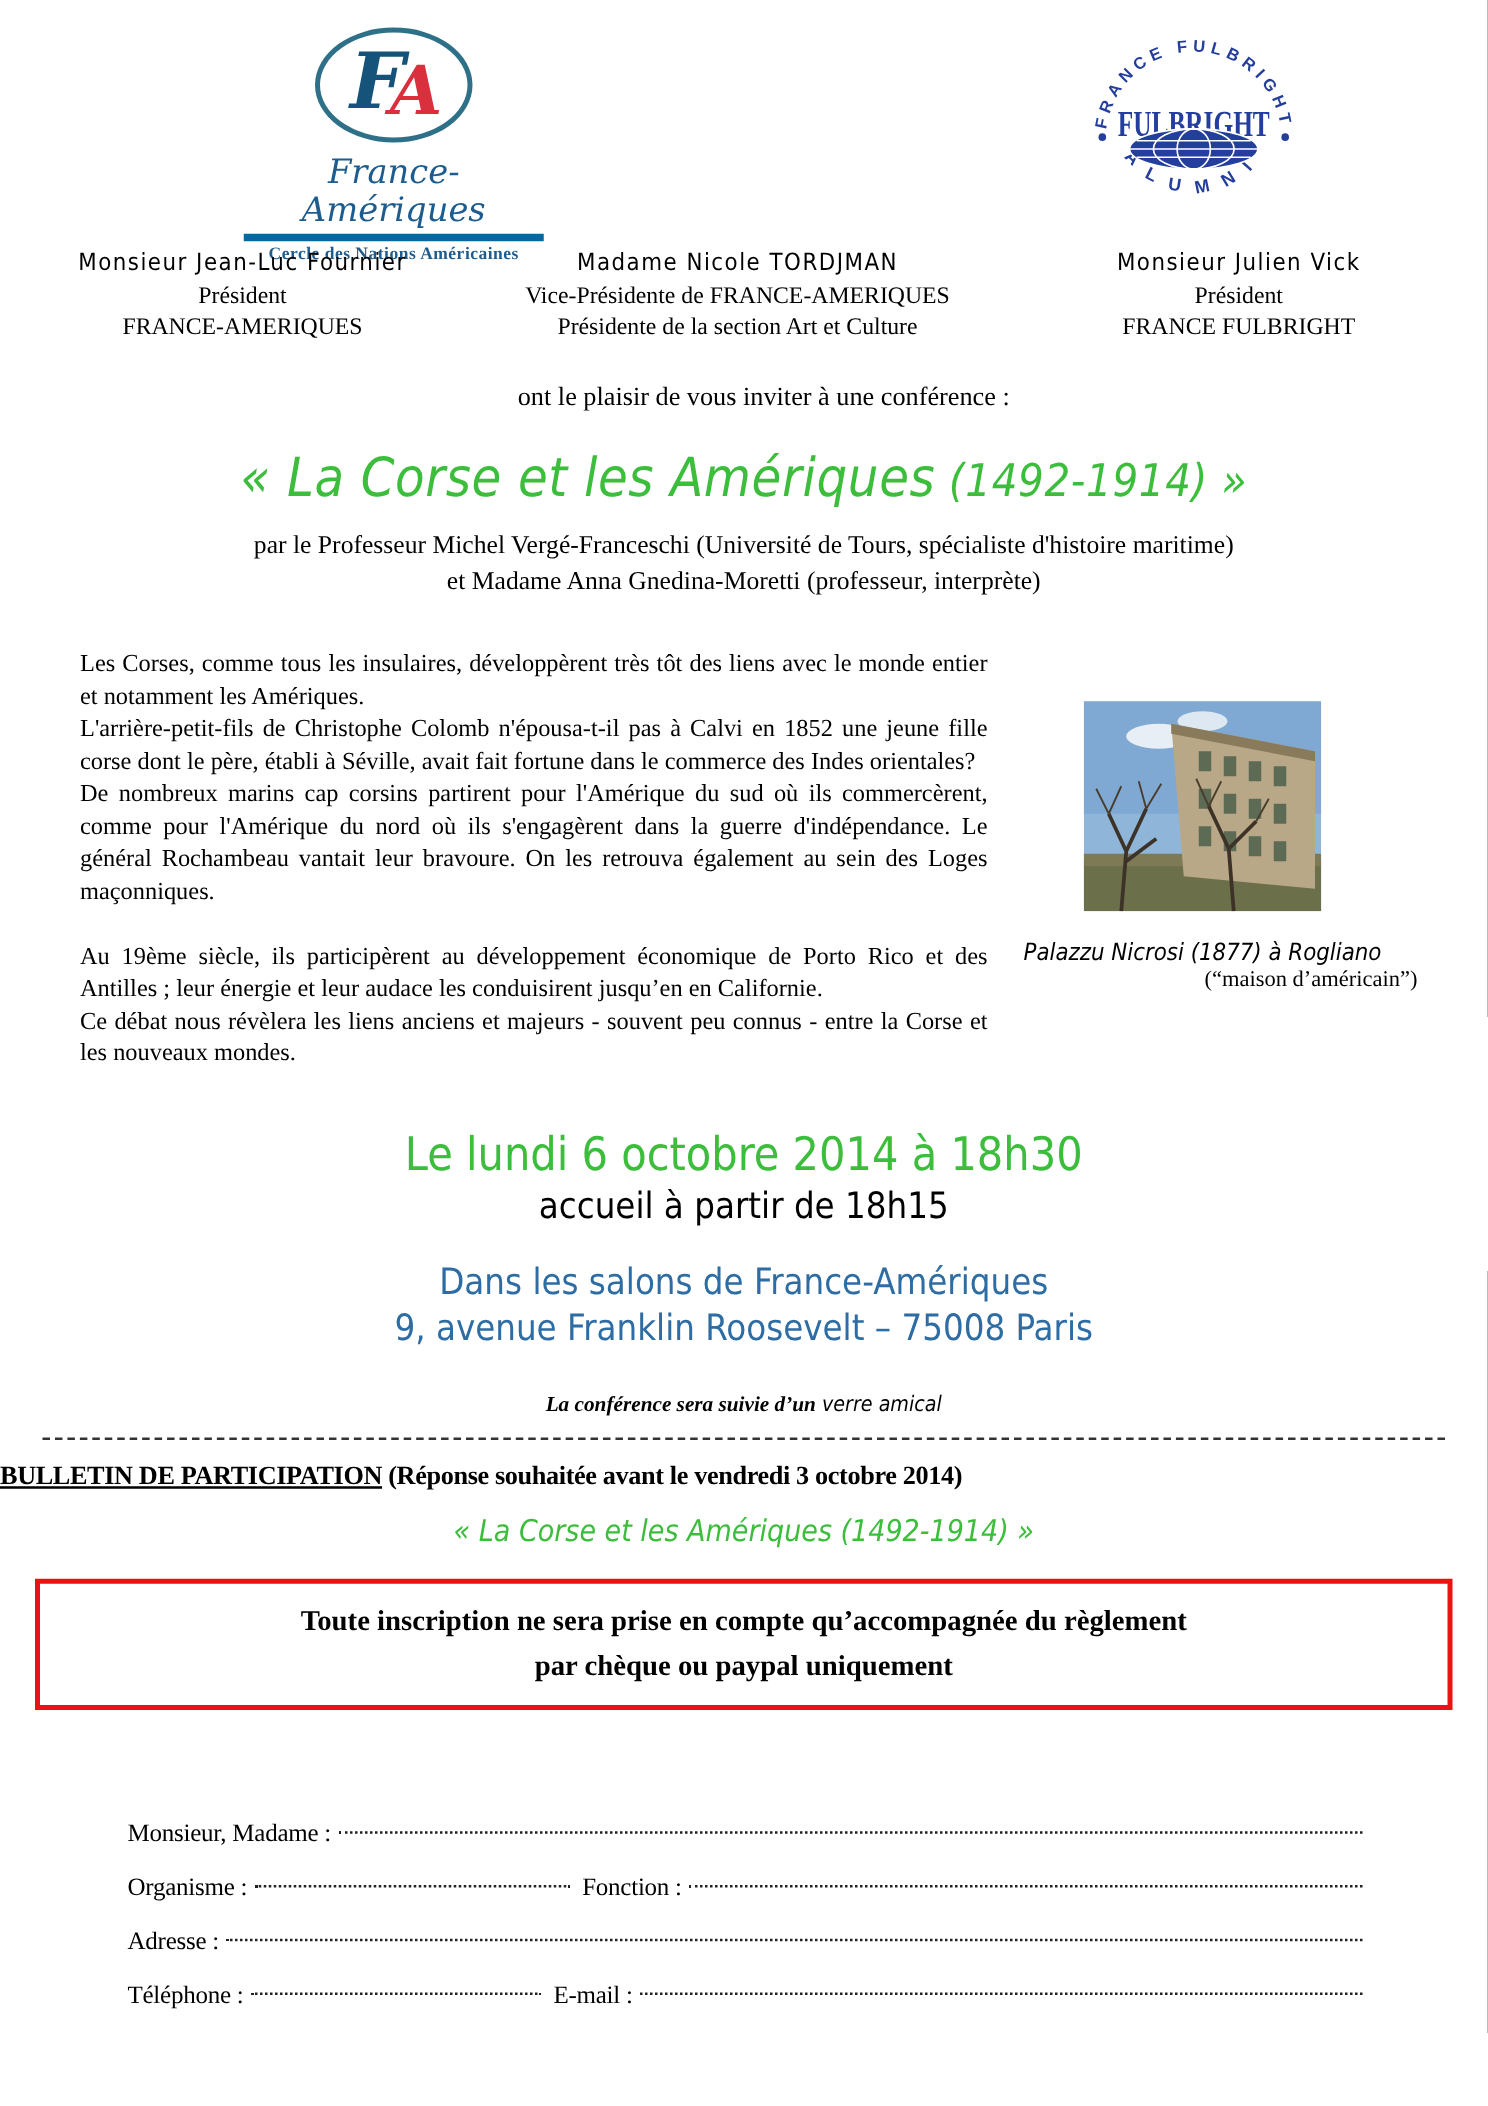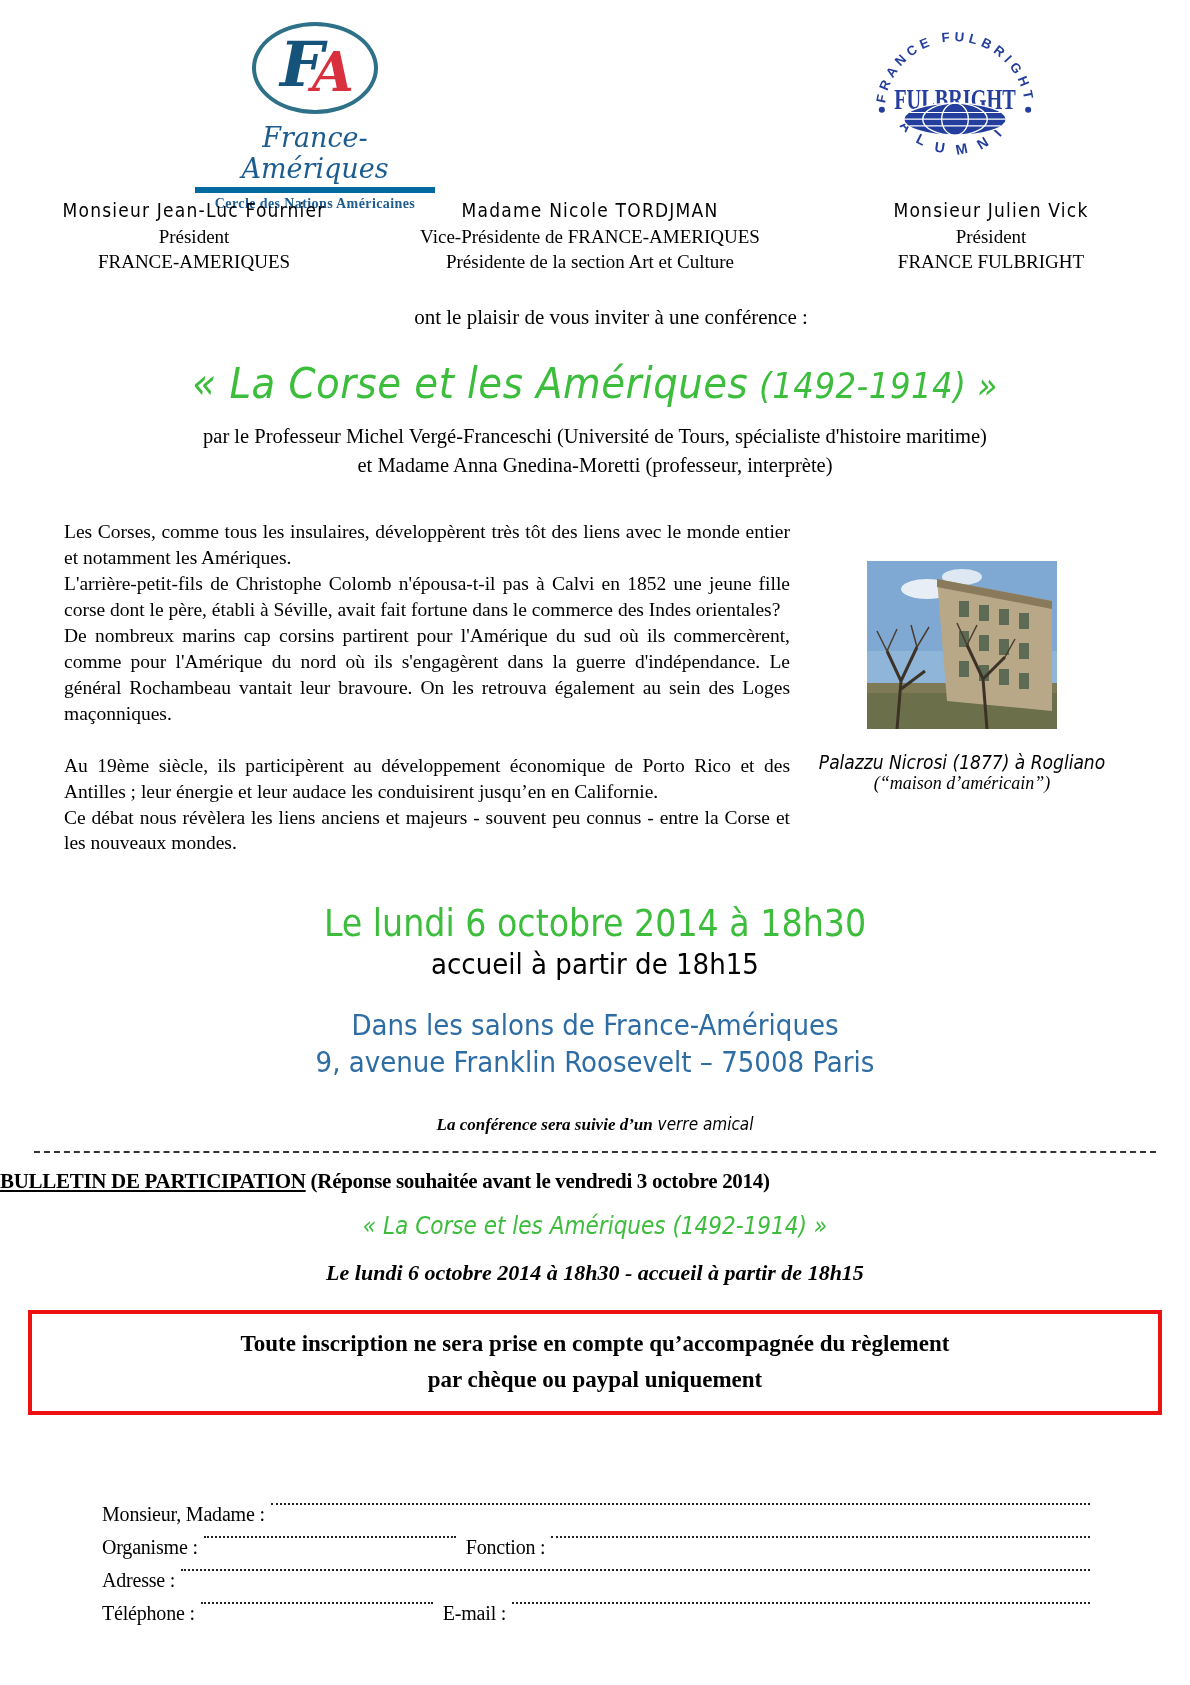--- a/index.html
+++ b/index.html
@@ -38,42 +38,42 @@
   .main-title .t-years { font-size:36px; }
   .speakers { text-align:center; font-size:20.5px; margin-top:14px; line-height:1.4; }
 
   
   .body-row { display:flex; padding:0 56px 0 64px; margin-top:40px; }
   .body-left { width:726px; font-size:19.5px; line-height:1.33; text-align:justify; }
   .body-left p.gap { margin-top:26px; }
   .body-right { flex:1; text-align:center; padding-top:42px; }
   .photo-frame { width:190px; height:168px; margin:0 auto; display:block; }
   .caption1 { margin-top:22px; font-style:italic; font-size:19px; font-family:"DejaVu Sans", "Liberation Sans", sans-serif; font-stretch:condensed; }
-  .caption2 { font-style:italic; font-size:18px; }
+  .caption2 { font-size:18px;text-align:right; }
 
   
   .event { text-align:center; margin-top:46px; }
   .date-green { font-size:37px; color:#3cbd3c; }
   .welcome { font-size:29px; margin-top:2px; }
   .venue { color:#2e6da4; font-size:29px; margin-top:26px; line-height:1.25; }
   .verre { margin-top:34px; font-size:17px; }
   .verre .v1 { font-weight:bold; font-style:italic; }
   .verre .v2 { font-style:italic; font-family:"DejaVu Sans", "Liberation Sans", sans-serif; font-stretch:condensed; }
 
   
   .dash-sep { margin:16px 34px 0; border-top:2px dashed #333; height:0; }
   .bulletin-head { text-align:left; margin-top:16px; font-size:21px; font-weight:bold; letter-spacing:-0.3px; }
   .bulletin-head .bh1 { text-decoration:underline; }
   .bulletin-green { text-align:center; margin-top:18px; color:#3cbd3c; font-style:italic; font-size:24px; font-family:"DejaVu Sans", "Liberation Sans", sans-serif; font-stretch:condensed; }
   .bulletin-date { text-align:center; margin-top:20px; font-weight:bold; font-style:italic; font-size:22px; }
   .notice-box { margin:24px 28px 0; border:4px solid #ee1111; padding:12px 10px 14px; text-align:center; font-weight:bold; font-size:23px; line-height:1.55; }
 
   
   .form { margin:88px 100px 0 102px; font-size:20px; }
-  .form-row { display:flex; align-items:flex-start; margin-top:10px; }
+  .form-row { display:flex; align-items:center; margin-top:20px; }
   .form-label { white-space:nowrap; margin-right:6px; letter-spacing:-0.2px; }
   .dots { border-bottom:2px dotted #222; margin-bottom:4px; }
   .dots.grow { flex:1; }
   .dots.fix1 { width:252px; margin-right:10px; }
   .dots.fix2 { width:232px; margin-right:10px; }
 </style>
 </head>
 <body>
 
 <div class="page">
@@ -199,21 +199,20 @@
       <span class="v1">La conférence sera suivie d’un</span><span class="v2"> verre amical</span>
     </div>
   </div>
 
   <div class="dash-sep"></div>
 
   <div class="bulletin-head">
     <span class="bh1">BULLETIN DE PARTICIPATION</span><span>  (Réponse souhaitée avant le vendredi 3 octobre 2014)</span>
   </div>
   <div class="bulletin-green">« La Corse et les Amériques (1492-1914) »</div>
-  <div class="bulletin-date">Le lundi 6 octobre 2014 à 18h30 - accueil à partir de 18h15</div>
 
   <div class="notice-box">
     <div>Toute inscription ne sera prise en compte qu’accompagnée du règlement</div>
     <div>par chèque ou paypal uniquement</div>
   </div>
 
   <div class="form">
     <div class="form-row">
       <span class="form-label">Monsieur, Madame :</span>
       <span class="dots grow"></span>

